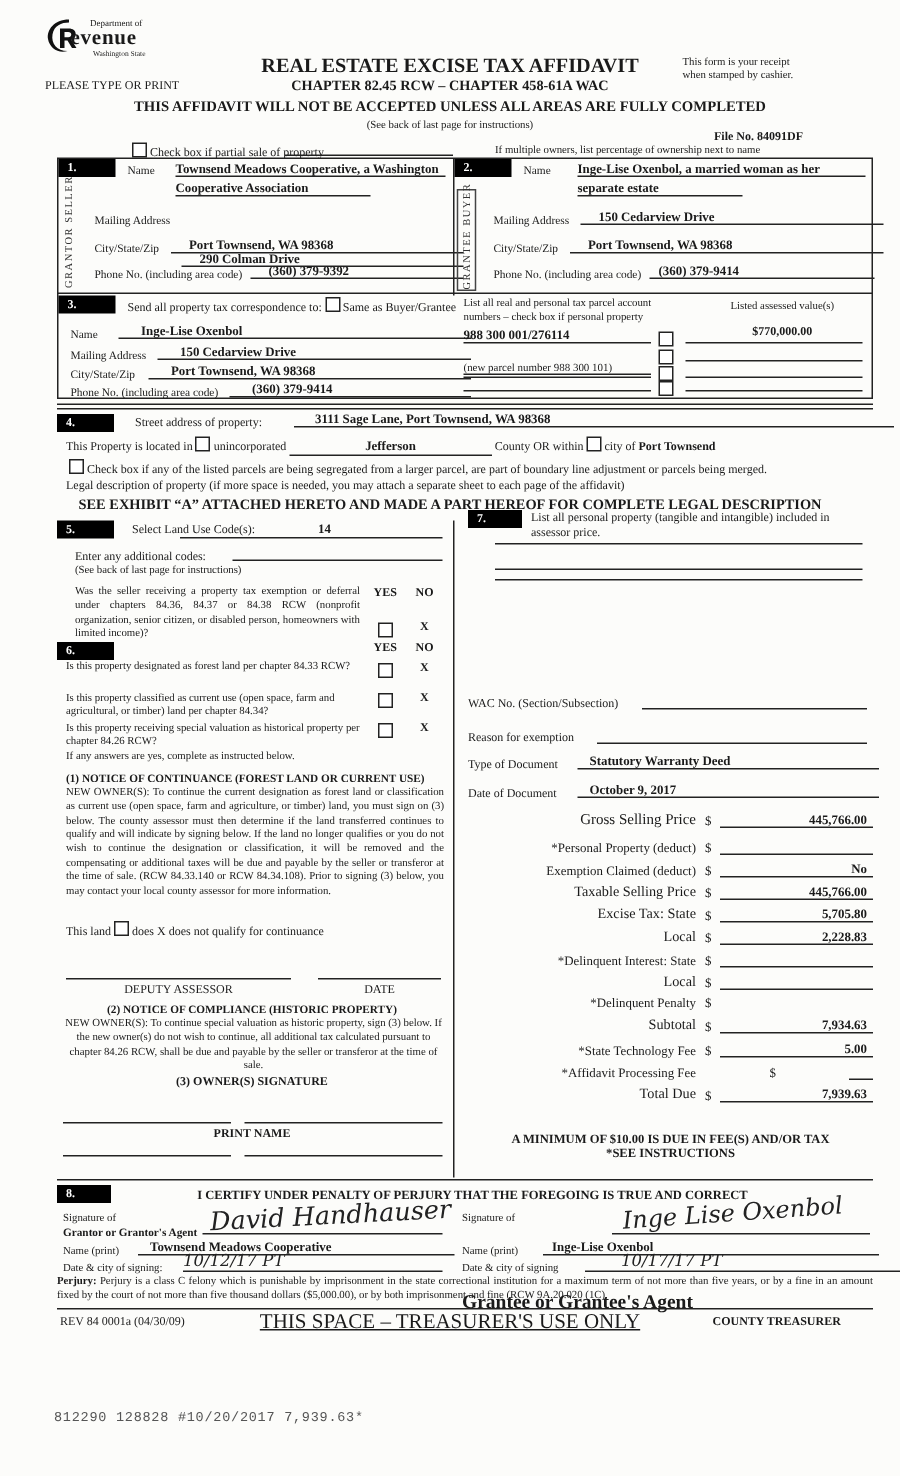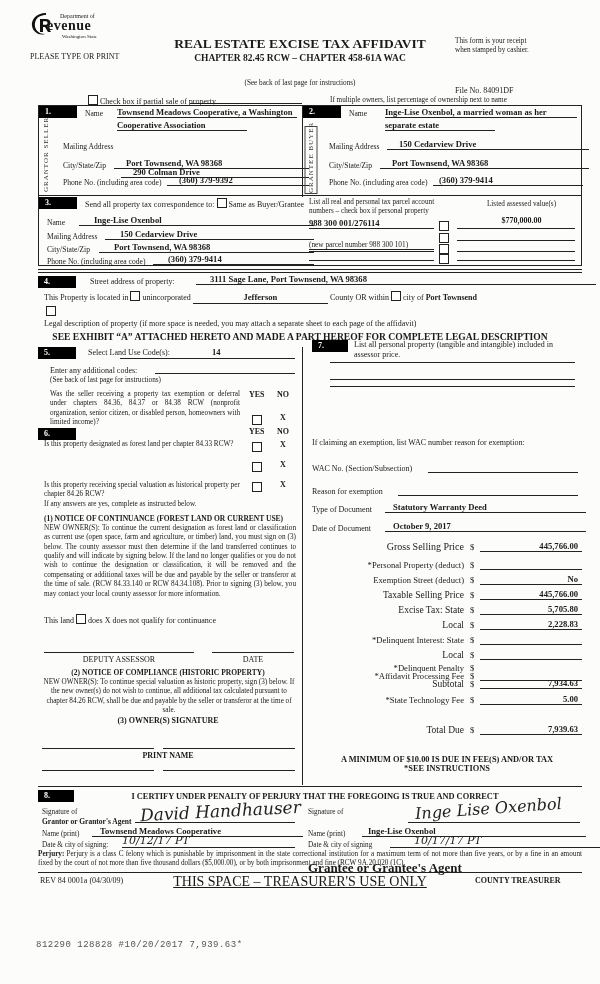--- a/index.html
+++ b/index.html
@@ -44,22 +44,23 @@
   <div class="abs" style="left:47px;top:18px;font-size:14px;font-weight:bold;letter-spacing:0.5px;">evenue</div>
   <div class="abs" style="left:62px;top:34px;font-size:5px;">Washington State</div>
   <div class="abs s8" style="left:30px;top:52px;">PLEASE TYPE OR PRINT</div>
 
   <div class="abs b c" style="left:150px;top:36px;width:300px;font-size:13.5px;">REAL ESTATE EXCISE TAX AFFIDAVIT</div>
   <div class="abs b c" style="left:150px;top:53px;width:300px;font-size:9.5px;">CHAPTER 82.45 RCW – CHAPTER 458-61A WAC</div>
   <div class="abs s7" style="left:455px;top:37px;width:120px;">
     <span>This form is your receipt</span><br>
     <span>when stamped by cashier.</span>
   </div>
+  <div class="abs b c" style="left:0;top:66px;width:600px;font-size:9.8px;">THIS AFFIDAVIT WILL NOT BE ACCEPTED UNLESS ALL AREAS ARE FULLY COMPLETED</div>
   <div class="abs c s7" style="left:0;top:79px;width:600px;">(See back of last page for instructions)</div>
-  <div class="abs s8" style="left:455px;top:86px;">File No. 84091DF</div>
+  <div class="abs s8" style="left:476px;top:86px;font-weight:bold;">File No. 84091DF</div>
 
   <div class="abs s8" style="left:88px;top:95px;">
     <span class="cb"></span>
     <span>Check box if partial sale of property</span>
   </div>
   <div class="abs uf" style="left:190px;top:103px;width:112px;"></div>
   <div class="abs s7" style="left:330px;top:96px;">If multiple owners, list percentage of ownership next to name</div>
 
   <div class="abs box" style="left:38px;top:105px;width:544px;height:91px;">
     <div class="abs" style="left:263px;top:0;height:91px;border-left:1px solid #222;"></div>
@@ -146,20 +147,21 @@
     <span>unincorporated</span>
     <span class="uf val" style="display:inline-block;width:135px;text-align:center;">Jefferson</span>
     <span>County OR  within</span>
     <span class="cb"></span>
     <span>city of</span>
     <span class="b">Port Townsend</span>
   </div>
 
   <div class="abs s8" style="left:46px;top:306px;width:536px;">
     <span class="cb"></span>
+    <span>Check box if any of the listed parcels are being segregated from a larger parcel, are part of boundary line adjustment or parcels being merged.</span>
   </div>
   <div class="abs s8" style="left:44px;top:319px;width:536px;">Legal description of property (if more space is needed, you may attach a separate sheet to each page of the affidavit)</div>
   <div class="abs b c" style="left:0;top:331px;width:600px;font-size:9.6px;">SEE EXHIBIT “A” ATTACHED HERETO AND MADE A PART HEREOF FOR COMPLETE LEGAL DESCRIPTION</div>
 
   <div class="abs" style="left:302px;top:347px;height:438px;border-left:1px solid #222;"></div>
 
   <div class="abs numbox" style="left:38px;top:347px;">5.</div>
   <div class="abs s8" style="left:88px;top:348px;">Select Land Use Code(s):</div>
   <div class="abs val" style="left:212px;top:347px;">14</div>
   <div class="abs uf" style="left:120px;top:358px;width:175px;"></div>
@@ -175,20 +177,21 @@
   <div class="abs yn" style="left:280px;top:413px;">X</div>
 
   <div class="abs numbox" style="left:38px;top:428px;">6.</div>
   <div class="abs yn" style="left:249px;top:427px;">YES</div>
   <div class="abs yn" style="left:277px;top:427px;">NO</div>
 
   <div class="abs s7" style="left:44px;top:440px;width:195px;">Is this property designated as forest land per chapter 84.33 RCW?</div>
   <span class="cb abs" style="left:252px;top:442px;"></span>
   <div class="abs yn" style="left:280px;top:440px;">X</div>
 
+  <div class="abs s7" style="left:44px;top:461px;width:200px;">Is this property classified as current use (open space, farm and agricultural, or timber) land per chapter 84.34?</div>
   <span class="cb abs" style="left:252px;top:462px;"></span>
   <div class="abs yn" style="left:280px;top:460px;">X</div>
 
   <div class="abs s7" style="left:44px;top:481px;width:200px;">Is this property receiving special valuation as historical property per chapter 84.26 RCW?</div>
   <span class="cb abs" style="left:252px;top:482px;"></span>
   <div class="abs yn" style="left:280px;top:480px;">X</div>
 
   <div class="abs s7" style="left:44px;top:500px;width:220px;">If any answers are yes, complete as instructed below.</div>
 
   <div class="abs b" style="left:44px;top:514px;width:252px;font-size:7.5px;">(1) NOTICE OF CONTINUANCE (FOREST LAND OR CURRENT USE)</div>
@@ -214,21 +217,20 @@
   <div class="abs b c" style="left:40px;top:751px;width:256px;font-size:8px;">PRINT NAME</div>
   <div class="abs uf" style="left:42px;top:770px;width:112px;"></div>
   <div class="abs uf" style="left:163px;top:770px;width:132px;"></div>
 
   <div class="abs numbox" style="left:312px;top:340px;width:36px;">7.</div>
   <div class="abs s8" style="left:354px;top:340px;width:220px;">List all personal property (tangible and intangible) included in assessor price.</div>
   <div class="abs uf" style="left:330px;top:362px;width:245px;"></div>
   <div class="abs uf" style="left:330px;top:379px;width:245px;"></div>
   <div class="abs uf" style="left:330px;top:386px;width:245px;"></div>
 
-  <div class="abs s8" style="left:312px;top:438px;width:266px;">If claiming an exemption, list WAC number reason for exemption:</div>
   <div class="abs s8" style="left:312px;top:464px;">WAC No. (Section/Subsection)</div>
   <div class="abs uf" style="left:428px;top:472px;width:150px;"></div>
   <div class="abs s8" style="left:312px;top:487px;">Reason for exemption</div>
   <div class="abs uf" style="left:398px;top:495px;width:180px;"></div>
   <div class="abs s8" style="left:312px;top:505px;">Type of Document</div>
   <div class="abs val uf" style="left:385px;top:502px;width:193px;padding-left:8px;">Statutory Warranty Deed</div>
   <div class="abs s8" style="left:312px;top:524px;">Date of Document</div>
   <div class="abs val uf" style="left:385px;top:521px;width:193px;padding-left:8px;">October 9, 2017</div>
 
   <div class="abs" style="left:312px;top:0;width:270px;">
@@ -236,21 +238,21 @@
         <span class="fl" style="font-size:10px;">Gross Selling Price</span>
         <span class="fd">$</span>
         <span class="fv">445,766.00</span>
       </div>
     <div class="frow" style="top:559px;">
         <span class="fl">*Personal Property (deduct)</span>
         <span class="fd">$</span>
         <span class="fv"></span>
       </div>
     <div class="frow" style="top:574px;">
-        <span class="fl">Exemption Street (deduct)</span>
+        <span class="fl">Exemption Claimed (deduct)</span>
         <span class="fd">$</span>
         <span class="fv">No</span>
       </div>
     <div class="frow" style="top:589px;">
         <span class="fl" style="font-size:9.5px;">Taxable Selling Price</span>
         <span class="fd">$</span>
         <span class="fv">445,766.00</span>
       </div>
     <div class="frow" style="top:604px;">
         <span class="fl" style="font-size:9.5px;">Excise Tax:  State</span>
@@ -280,21 +282,21 @@
     <div class="frow" style="top:678px;">
         <span class="fl" style="font-size:9.5px;">Subtotal</span>
         <span class="fd">$</span>
         <span class="fv">7,934.63</span>
       </div>
     <div class="frow" style="top:694px;">
         <span class="fl">*State Technology Fee</span>
         <span class="fd">$</span>
         <span class="fv">5.00</span>
       </div>
-    <div class="frow" style="top:670px;">
+    <div class="frow" style="top:709px;gap:43px;">
         <span class="fl">*Affidavit Processing Fee</span>
         <span class="fd">$</span>
         <span class="fv"></span>
       </div>
     <div class="frow" style="top:724px;">
         <span class="fl" style="font-size:9.5px;">Total Due</span>
         <span class="fd">$</span>
         <span class="fv">7,939.63</span>
       </div>
   </div>

